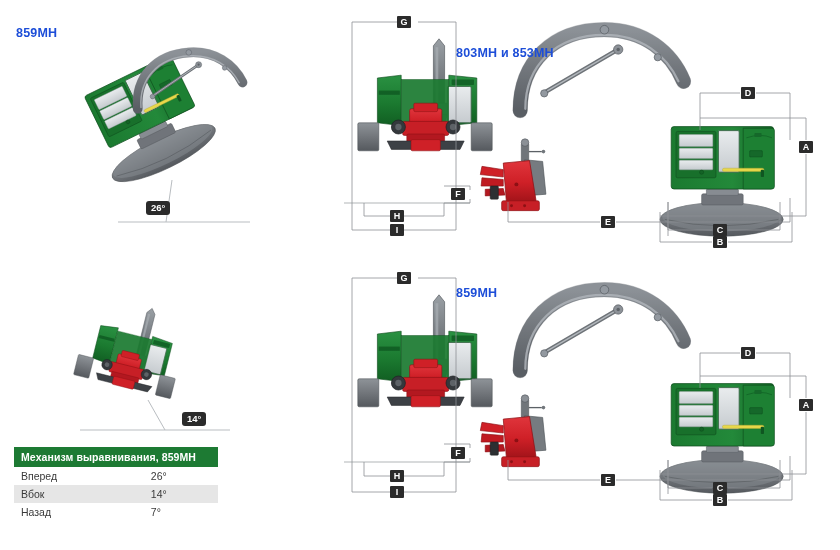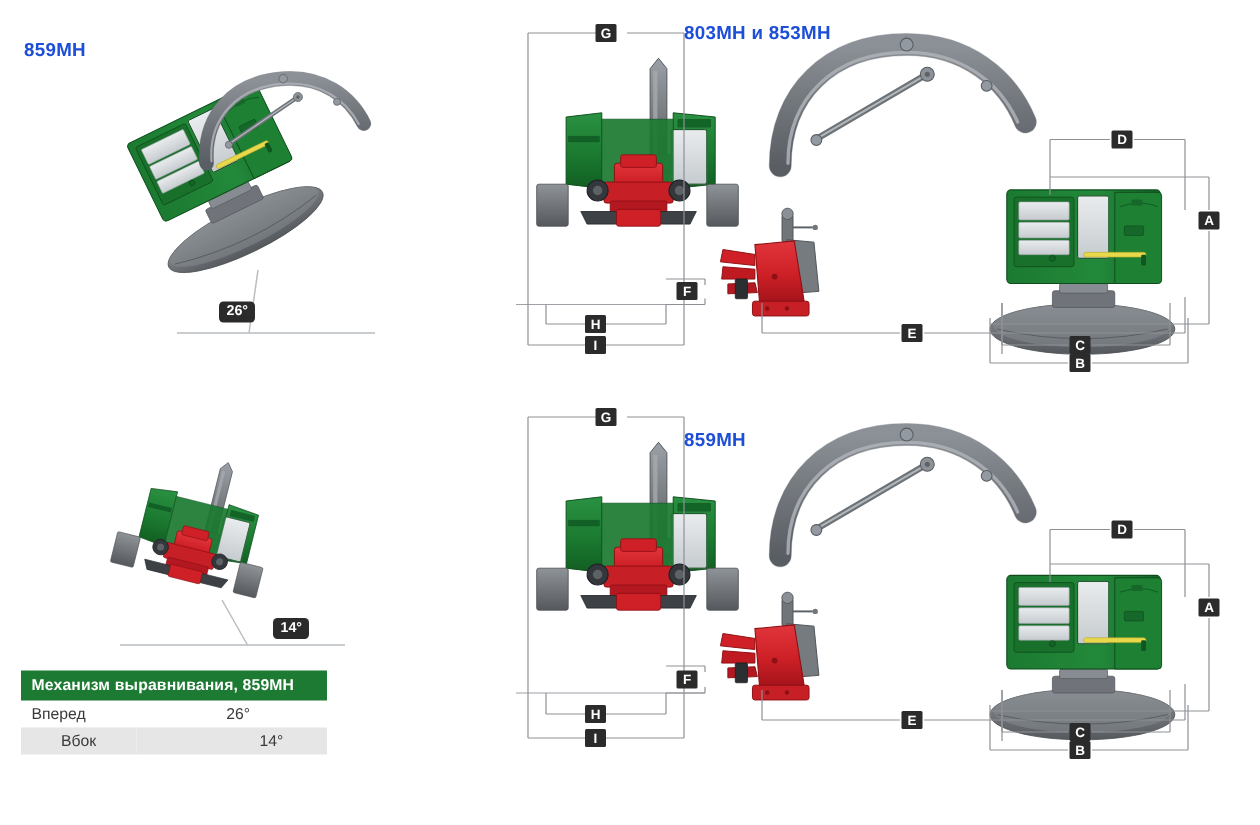--- a/index.html
+++ b/index.html
@@ -24,21 +24,21 @@
   .model-label {
     position: absolute;
     font-family: "Liberation Sans", sans-serif;
     font-size: 12.5px;
     font-weight: bold;
     color: #1d4ed8;
     letter-spacing: 0.2px;
     white-space: nowrap;
   }
   #label-tl { left: 16px;  top: 26px; }
-  #label-tc { left: 456px; top: 15px; }
+  #label-tc { left: 456px; top: 46px; }
   #label-bc { left: 456px; top: 286px; }
 
   
   .dim-marker {
     position: absolute;
     background: #2b2b2b;
     color: #ffffff;
     font-family: "Liberation Sans", sans-serif;
     font-size: 9px;
     font-weight: bold;
@@ -83,21 +83,21 @@
     text-align: left;
     letter-spacing: 0.1px;
   }
   .spec-row td {
     font-size: 10.5px;
     color: #3a3a3a;
     padding: 3px 7px;
     border: 0;
   }
   .spec-row td.val { padding-left: 60px; }
-  .spec-row.alt { background: #e6e6e6; text-align: center; }
+  .spec-row.alt { background: #e6e6e6; }
 
   .footnote {
     position: absolute;
     left: 14px;
     top: 514px;
     width: 500px;
     font-family: "Liberation Serif", serif;
     font-style: italic;
     font-size: 10.5px;
     line-height: 13.5px;
@@ -446,19 +446,23 @@
       <td class="spec-title" colspan="2">Механизм выравнивания, 859MH</td>
     </tr>
     <tr class="spec-row">
       <td>Вперед</td>
       <td class="val">26°</td>
     </tr>
     <tr class="spec-row alt">
       <td>Вбок</td>
       <td class="val">14°</td>
     </tr>
+    <tr class="spec-row">
+      <td>Назад</td>
+      <td class="val">7°</td>
+    </tr>
   </tbody>
     </table>
 
   <div class="footnote">
   </div>
 
 </div>
 
 </body></html>

